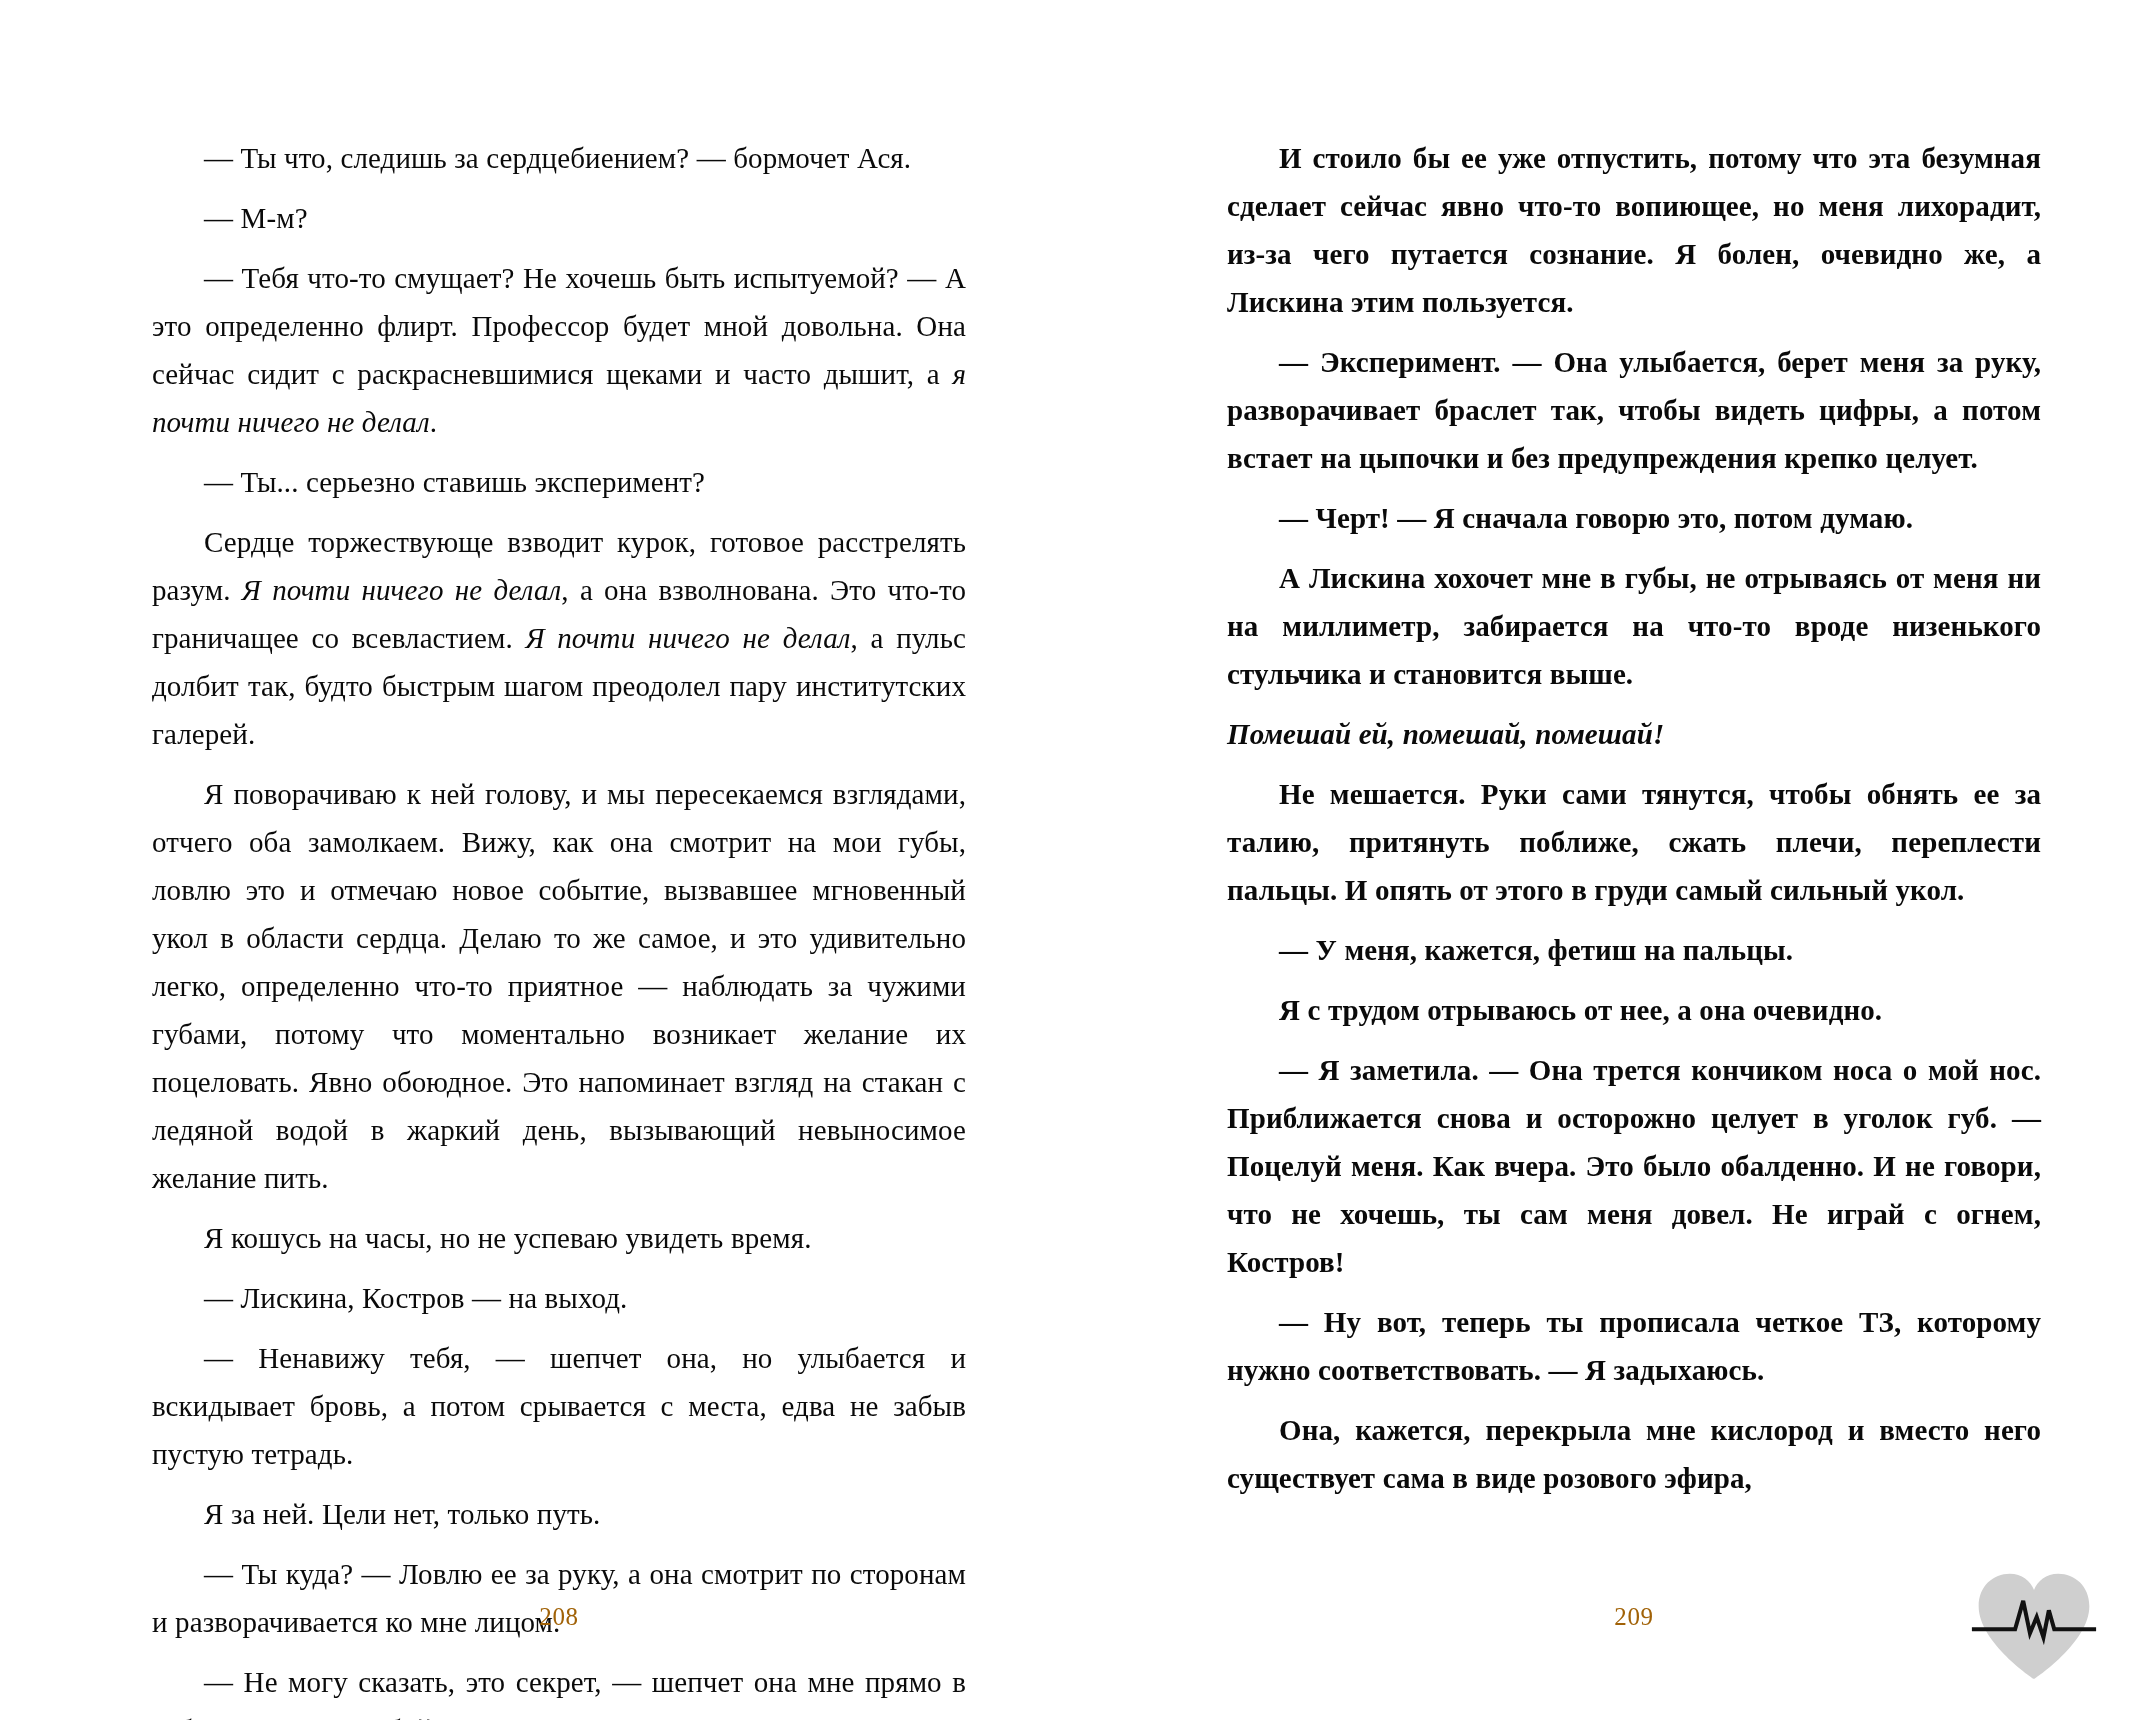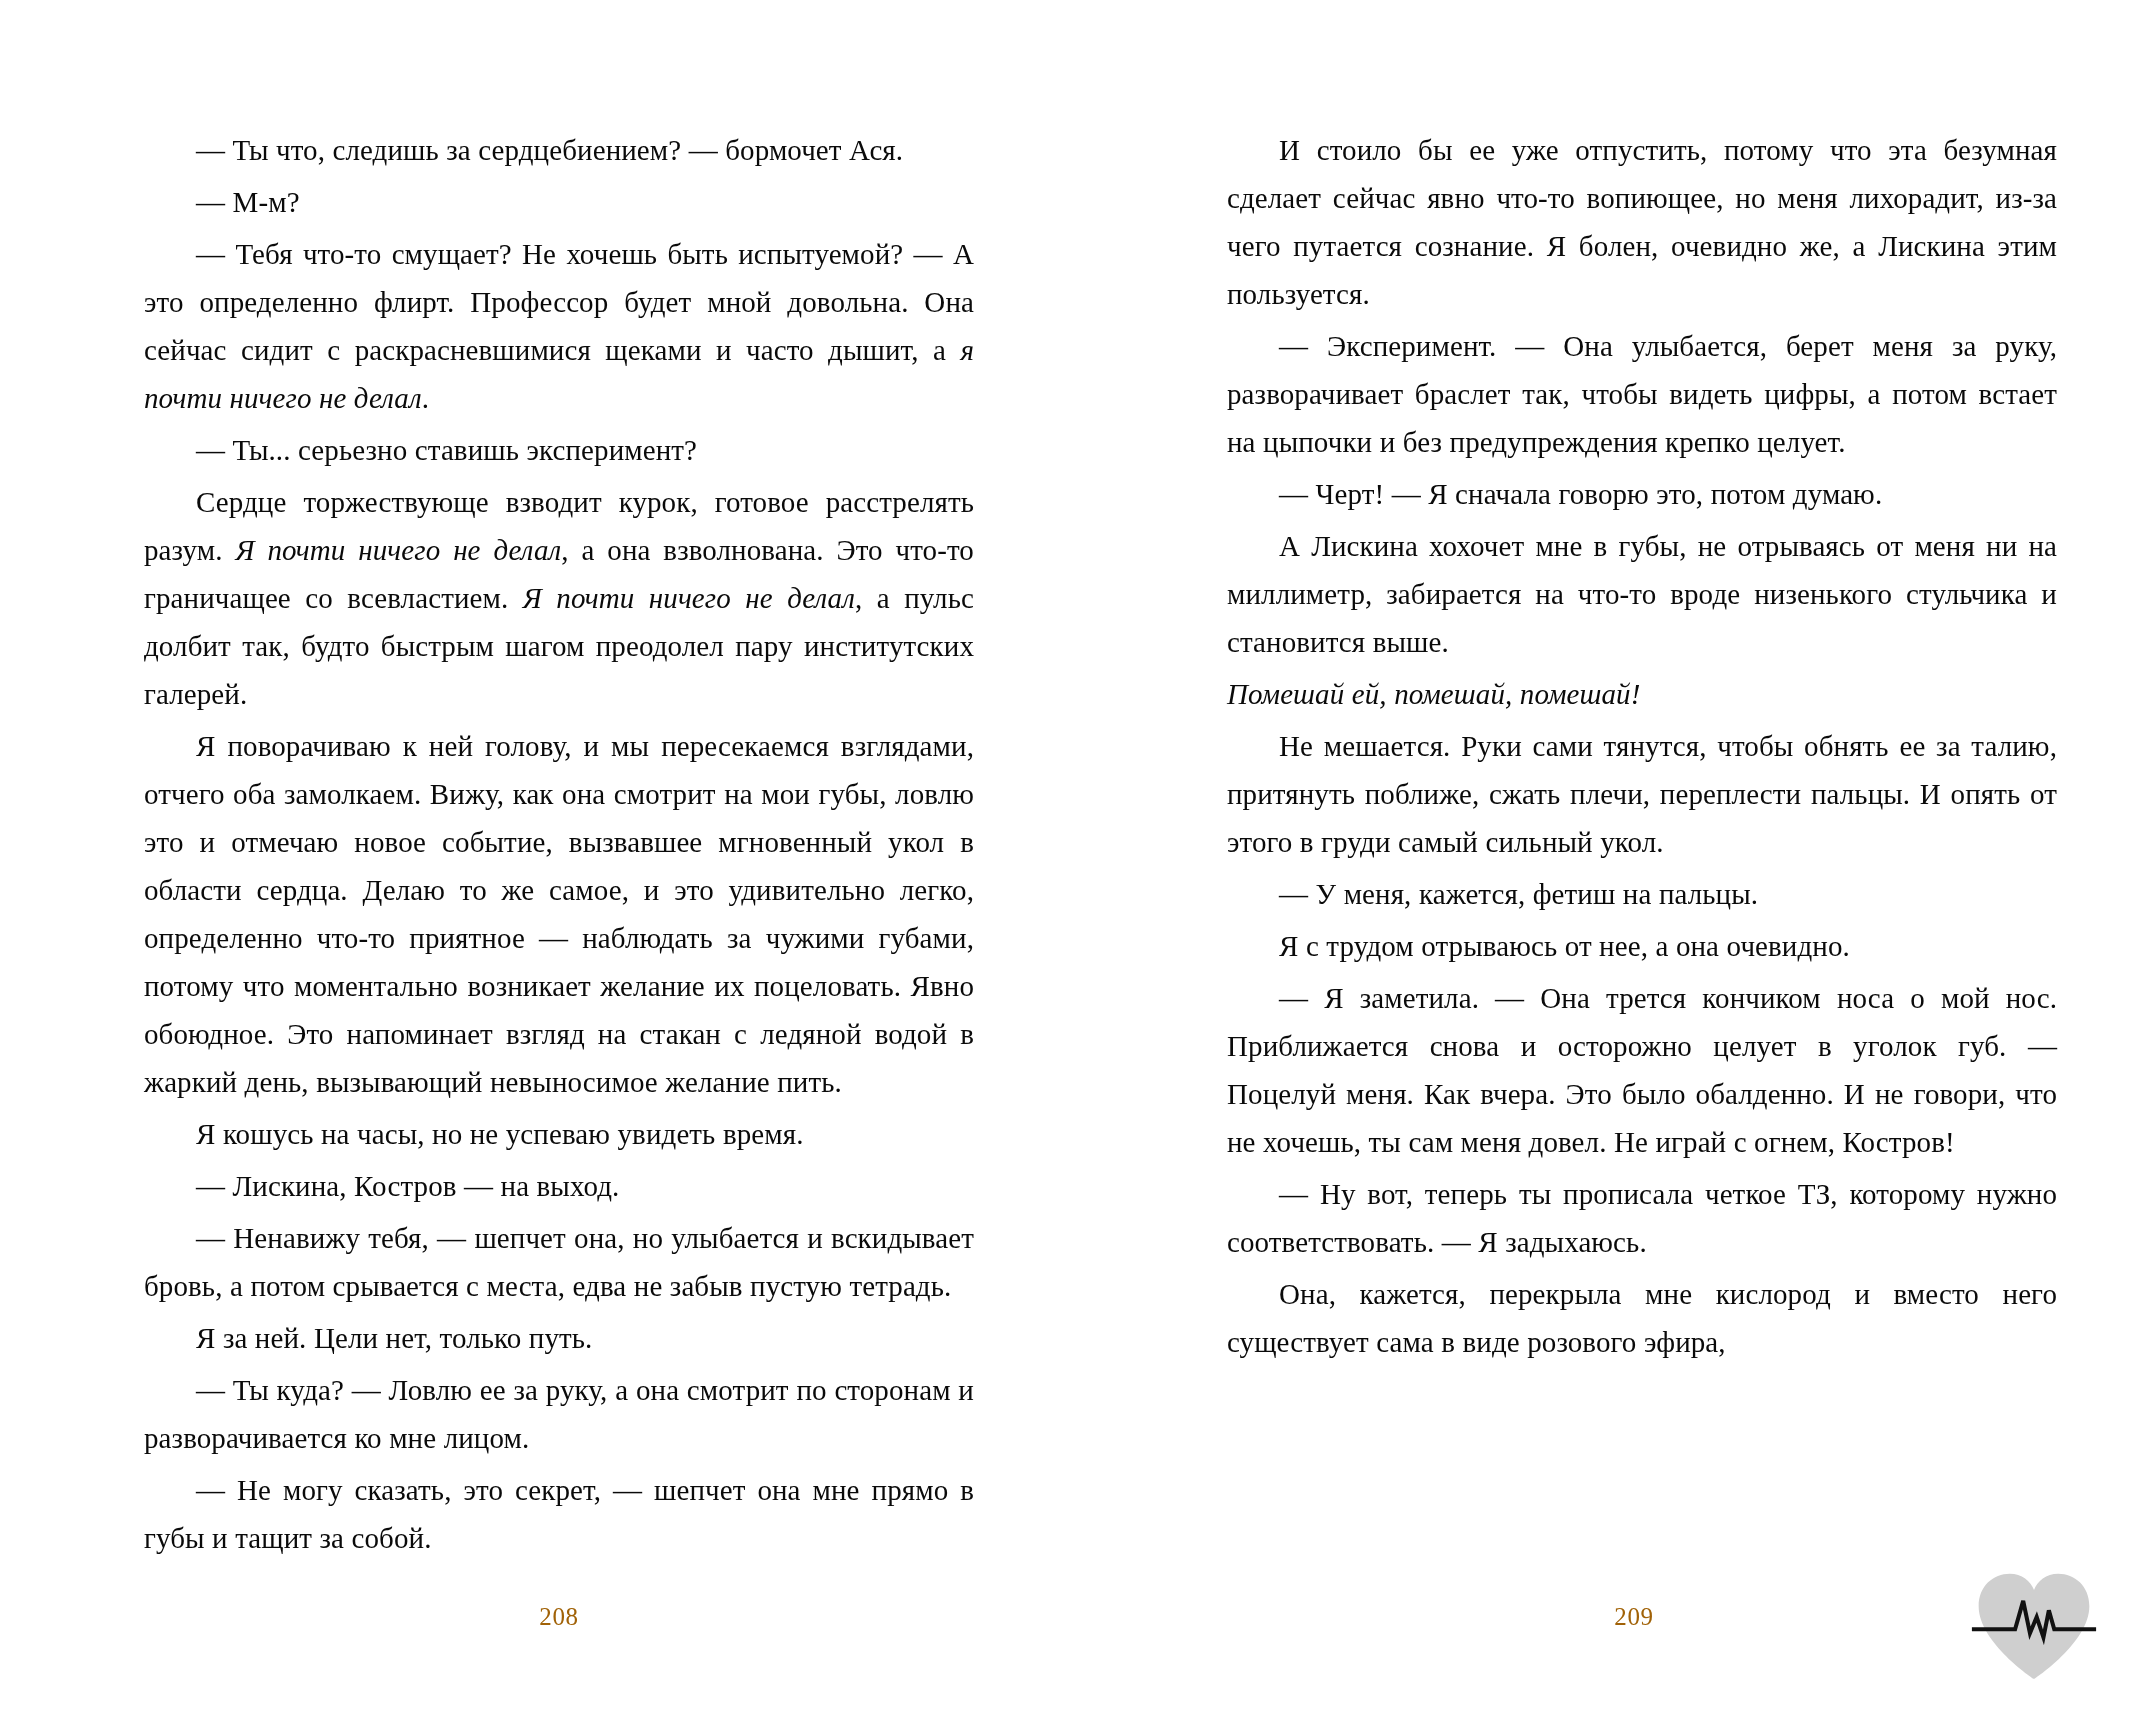--- a/index.html
+++ b/index.html
@@ -41,24 +41,24 @@
     width: 838px;
     font-size: 29px;
     line-height: 48px;
     text-align: justify;
     text-justify: inter-word;
     letter-spacing: 0.1px;
     word-spacing: 0.1px;
     hyphens: manual;
   }
   .page-half.left .text-col  { left: 140px; }
-  .page-half.right .text-col { left: 148px; }
+  .page-half.right .text-col { left: 140px; font-weight: bold; }
 
   .text-col p {
-    margin: 4px;
+    margin: 12px;
     text-indent: 52px;
   }
   .text-col p.noindent { text-indent: 0; }
   .text-col p:last-child { }
 
   .text-col em,
   .text-col i {
     font-style: italic;
   }
 

